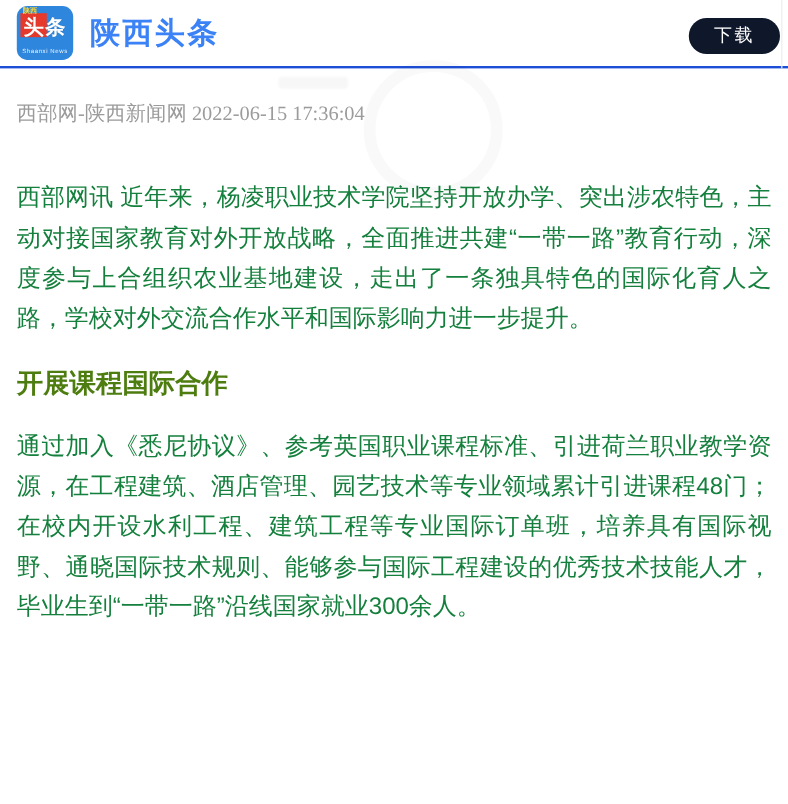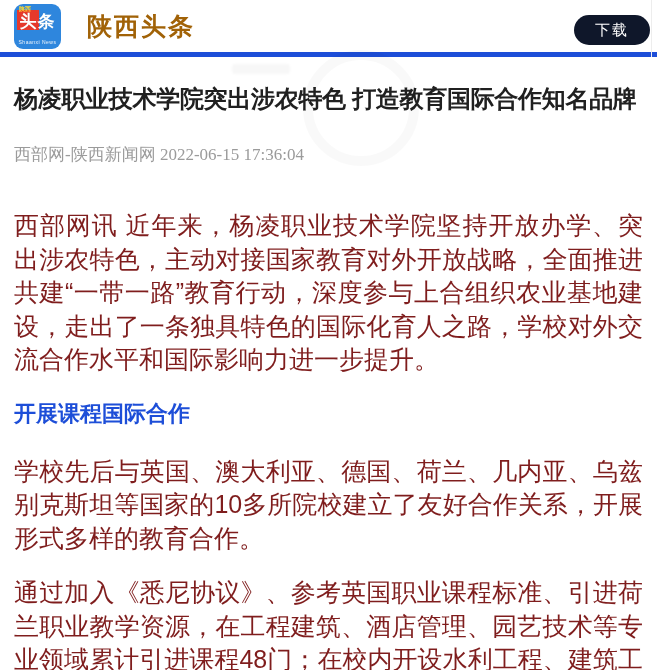--- a/index.html
+++ b/index.html
@@ -11,21 +11,21 @@
     position: relative;
   }
 
   
   .header {
     position: relative;
     height: 57px;
     display: flex;
     align-items: center;
     padding-left: 14px;
-    border-bottom: 5px solid #1d4ed8;
+    border-bottom: 2px solid #1d4ed8;
     background: #fff;
   }
   .header-right-edge {
     position: absolute;
     left: 651px; top: 0;
     width: 1px; height: 57px;
     background: #ededed;
   }
   .logo {
     position: relative;
@@ -68,25 +68,25 @@
     left: 0; bottom: 4px;
     width: 100%;
     text-align: center;
     color: rgba(255,255,255,.92);
     font-size: 5px;
     line-height: 6px;
     z-index: 2;
     letter-spacing: .5px;
   }
   .brand {
-    margin-left: 26px;
+    margin-left: 14px;
     font-family: "Liberation Serif", "DejaVu Serif", serif;
     font-weight: bold;
     font-size: 25px;
-    color: #a16207;
+    color: #3b82f6;
     letter-spacing: 2px;
   }
   .download-btn {
     position: absolute;
     right: 7px; top: 15px;
     width: 76px; height: 30px;
     border: none;
     border-radius: 16px;
     background: #0f172a;
     color: #ffffff;
@@ -131,32 +131,32 @@
     white-space: nowrap;
   }
   .meta {
     margin: 26px 0 0;
     font-size: 17px;
     line-height: 24px;
     color: #9b9b9b;
     font-family: Liberation Serif, serif;
   }
   .article p {
-    font-size: 25px;
+    font-size: 20px;
     line-height: 33.5px;
-    color: #7f1d1d;
+    color: #15803d;
     text-align: justify;
   }
   .para-1 { margin: 42px 0 0; }
   .article h2 {
     margin: 22px 0 0;
     font-size: 22px;
     line-height: 30px;
     font-weight: bold;
-    color: #1d4ed8;
+    color: #4d7c0f;
   }
   .para-2 { margin: 26px 0 0; }
   .para-3 { margin: 21px 0 0; }
 </style>
 </head>
 <body>
 
 <header class="header">
   <div class="logo">
     <div class="logo-red"></div>
@@ -166,19 +166,17 @@
   </div>
   <div class="brand">陕西头条</div>
   <button class="download-btn">下载</button>
   <div class="header-right-edge"></div>
 </header>
 
 <div class="watermark-circle"></div>
 <div class="watermark-blob"></div>
 
 <main class="article">
-  <h1>杨凌职业技术学院突出涉农特色 打造教育国际合作知名品牌</h1>
   <div class="meta">西部网-陕西新闻网 2022-06-15 17:36:04</div>
   <p class="para-1">西部网讯 近年来，杨凌职业技术学院坚持开放办学、突出涉农特色，主动对接国家教育对外开放战略，全面推进共建“一带一路”教育行动，深度参与上合组织农业基地建设，走出了一条独具特色的国际化育人之路，学校对外交流合作水平和国际影响力进一步提升。</p>
   <h2>开展课程国际合作</h2>
-  <p class="para-2">学校先后与英国、澳大利亚、德国、荷兰、几内亚、乌兹别克斯坦等国家的10多所院校建立了友好合作关系，开展形式多样的教育合作。</p>
   <p class="para-3">通过加入《悉尼协议》、参考英国职业课程标准、引进荷兰职业教学资源，在工程建筑、酒店管理、园艺技术等专业领域累计引进课程48门；在校内开设水利工程、建筑工程等专业国际订单班，培养具有国际视野、通晓国际技术规则、能够参与国际工程建设的优秀技术技能人才，毕业生到“一带一路”沿线国家就业300余人。</p>
 </main>
 
 </body></html>

